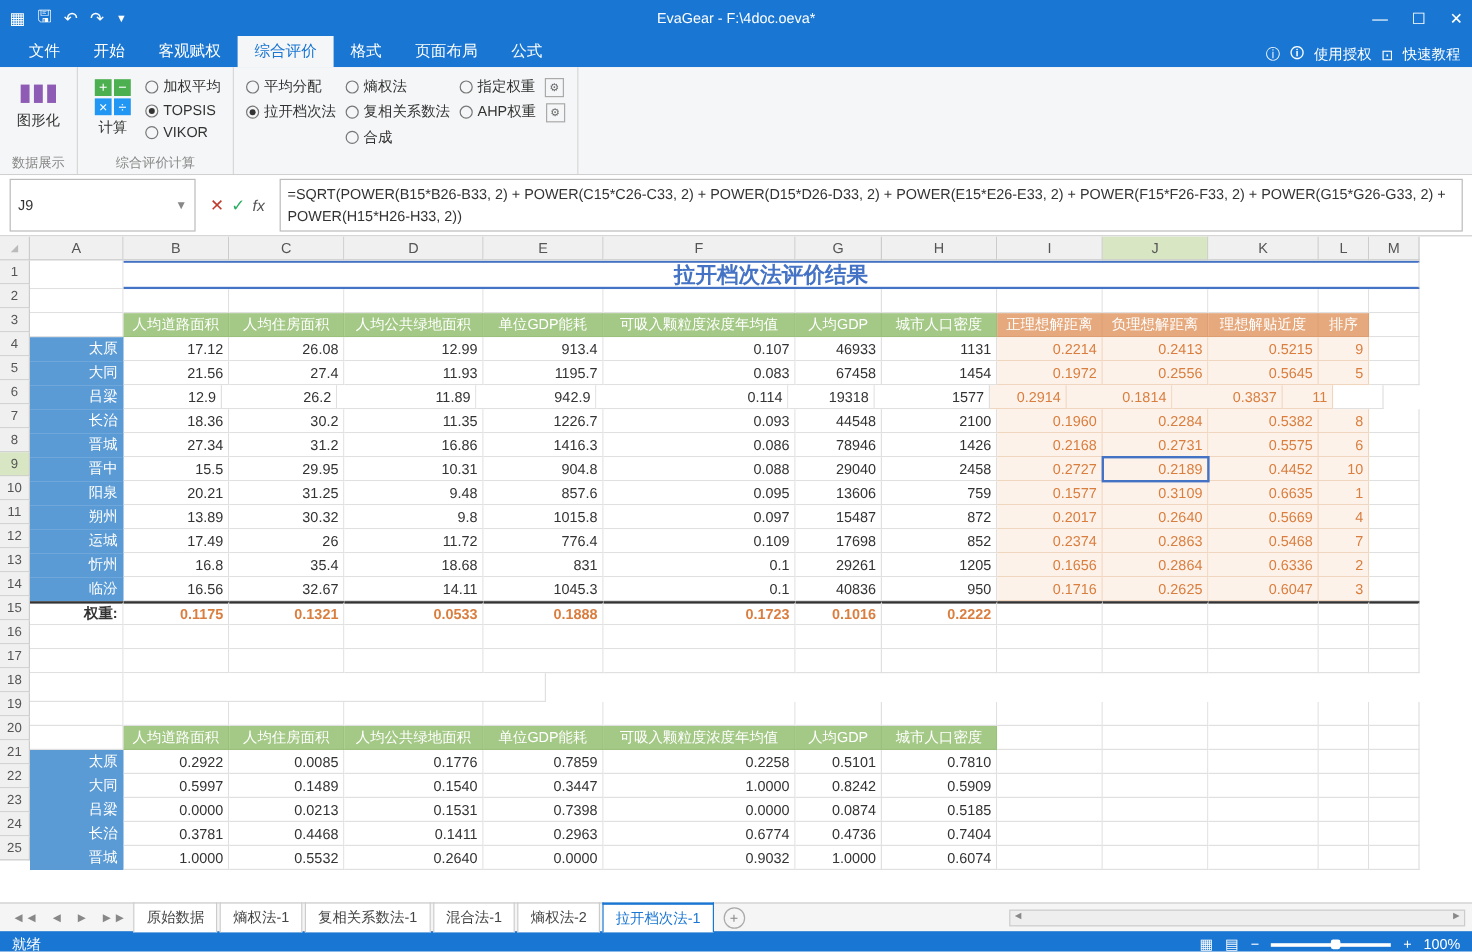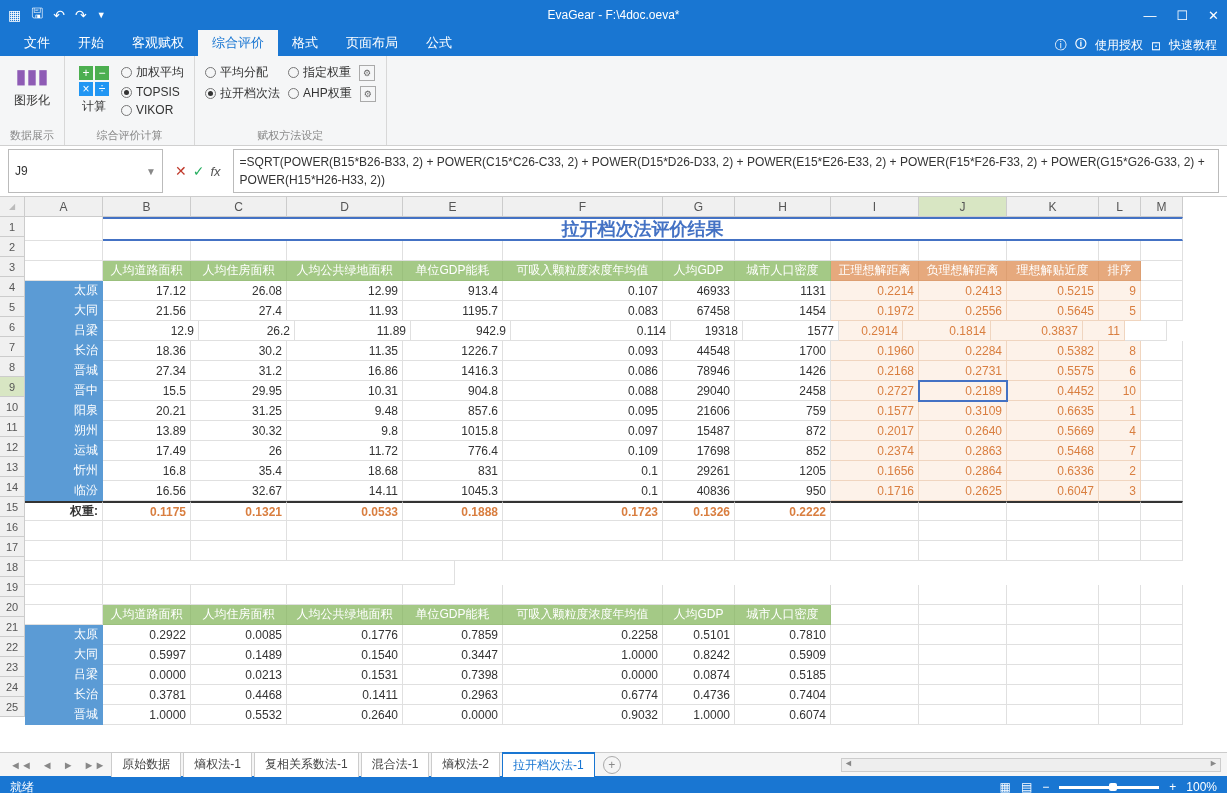--- a/index.html
+++ b/index.html
@@ -167,34 +167,47 @@
       <div class="radio-col" id="g3c1">
           <div class="radio-item">
             <span class="r "></span>
             <span>平均分配</span>
           </div>
           <div class="radio-item">
             <span class="r on"></span>
             <span>拉开档次法</span>
           </div>
         </div>
+      <div class="radio-col" id="g3c2">
+          <div class="radio-item">
+            <span class="r "></span>
+            <span>熵权法</span>
+          </div>
+          <div class="radio-item">
+            <span class="r "></span>
+            <span>复相关系数法</span>
+          </div>
+          <div class="radio-item">
+            <span class="r "></span>
+            <span>合成</span>
+          </div>
+        </div>
       <div class="radio-col" id="g3c3">
           <div class="radio-item">
             <span class="r "></span>
             <span>指定权重</span>
             <span class="tiny-icon">⚙</span>
           </div>
           <div class="radio-item">
             <span class="r "></span>
             <span>AHP权重</span>
             <span class="tiny-icon">⚙</span>
           </div>
         </div>
     </div>
-    <div class="label">赋权方法设定</div>
   </div>
 </div>
 
 <div class="formula-row">
   <div class="namebox">
     <span>J9</span>
       <span class="dd">▼</span>
   </div>
   <div class="fx-btns">
     <span style="color:#c0392b">✕</span>
@@ -308,42 +321,42 @@
         <div class="cell num" style="width: 72px;">67458</div>
         <div class="cell num" style="width: 96px;">1454</div>
         <div class="cell calc" style="width: 88px;">0.1972</div>
         <div class="cell calc" style="width: 88px;">0.2556</div>
         <div class="cell calc" style="width: 92px;">0.5645</div>
         <div class="cell calc" style="width: 42px;">5</div>
         <div class="cell " style="width: 42px;"></div>
       </div>
       <div class="grow">
         <div class="cell rowlabel" style="width: 78px;">吕梁</div>
-        <div class="cell num" style="width: 96px;">12.9</div>
+        <div class="cell num" style="width: 82px;">12.9</div>
         <div class="cell num" style="width: 96px;">26.2</div>
         <div class="cell num" style="width: 116px;">11.89</div>
         <div class="cell num" style="width: 100px;">942.9</div>
         <div class="cell num" style="width: 160px;">0.114</div>
         <div class="cell num" style="width: 72px;">19318</div>
         <div class="cell num" style="width: 96px;">1577</div>
         <div class="cell calc" style="width: 64px;">0.2914</div>
         <div class="cell calc" style="width: 88px;">0.1814</div>
         <div class="cell calc" style="width: 92px;">0.3837</div>
         <div class="cell calc" style="width: 42px;">11</div>
         <div class="cell " style="width: 42px;"></div>
       </div>
       <div class="grow">
         <div class="cell rowlabel" style="width: 78px;">长治</div>
         <div class="cell num" style="width: 88px;">18.36</div>
         <div class="cell num" style="width: 96px;">30.2</div>
         <div class="cell num" style="width: 116px;">11.35</div>
         <div class="cell num" style="width: 100px;">1226.7</div>
         <div class="cell num" style="width: 160px;">0.093</div>
         <div class="cell num" style="width: 72px;">44548</div>
-        <div class="cell num" style="width: 96px;">1700</div>
+        <div class="cell num" style="width: 96px;">2100</div>
         <div class="cell calc" style="width: 88px;">0.1960</div>
         <div class="cell calc" style="width: 88px;">0.2284</div>
         <div class="cell calc" style="width: 92px;">0.5382</div>
         <div class="cell calc" style="width: 42px;">8</div>
         <div class="cell " style="width: 42px;"></div>
       </div>
       <div class="grow">
         <div class="cell rowlabel" style="width: 78px;">晋城</div>
         <div class="cell num" style="width: 88px;">27.34</div>
         <div class="cell num" style="width: 96px;">31.2</div>
@@ -373,21 +386,21 @@
         <div class="cell calc" style="width: 42px;">10</div>
         <div class="cell " style="width: 42px;"></div>
       </div>
       <div class="grow">
         <div class="cell rowlabel" style="width: 78px;">阳泉</div>
         <div class="cell num" style="width: 88px;">20.21</div>
         <div class="cell num" style="width: 96px;">31.25</div>
         <div class="cell num" style="width: 116px;">9.48</div>
         <div class="cell num" style="width: 100px;">857.6</div>
         <div class="cell num" style="width: 160px;">0.095</div>
-        <div class="cell num" style="width: 72px;">21606</div>
+        <div class="cell num" style="width: 72px;">13606</div>
         <div class="cell num" style="width: 96px;">759</div>
         <div class="cell calc" style="width: 88px;">0.1577</div>
         <div class="cell calc" style="width: 88px;">0.3109</div>
         <div class="cell calc" style="width: 92px;">0.6635</div>
         <div class="cell calc" style="width: 42px;">1</div>
         <div class="cell " style="width: 42px;"></div>
       </div>
       <div class="grow">
         <div class="cell rowlabel" style="width: 78px;">朔州</div>
         <div class="cell num" style="width: 88px;">13.89</div>
@@ -448,21 +461,21 @@
         <div class="cell calc" style="width: 42px;">3</div>
         <div class="cell " style="width: 42px;"></div>
       </div>
       <div class="grow">
         <div class="cell weightlabel" style="width: 78px;">权重:</div>
         <div class="cell weight weightlabel" style="width: 88px;">0.1175</div>
         <div class="cell weight weightlabel" style="width: 96px;">0.1321</div>
         <div class="cell weight weightlabel" style="width: 116px;">0.0533</div>
         <div class="cell weight weightlabel" style="width: 100px;">0.1888</div>
         <div class="cell weight weightlabel" style="width: 160px;">0.1723</div>
-        <div class="cell weight weightlabel" style="width: 72px;">0.1326</div>
+        <div class="cell weight weightlabel" style="width: 72px;">0.1016</div>
         <div class="cell weight weightlabel" style="width: 96px;">0.2222</div>
         <div class="cell weightlabel" style="width: 88px;"></div>
         <div class="cell weightlabel" style="width: 88px;"></div>
         <div class="cell weightlabel" style="width: 92px;"></div>
         <div class="cell weightlabel" style="width: 42px;"></div>
         <div class="cell weightlabel" style="width: 42px;"></div>
       </div>
       <div class="grow">
         <div class="cell " style="width: 78px;"></div>
         <div class="cell " style="width: 88px;"></div>

